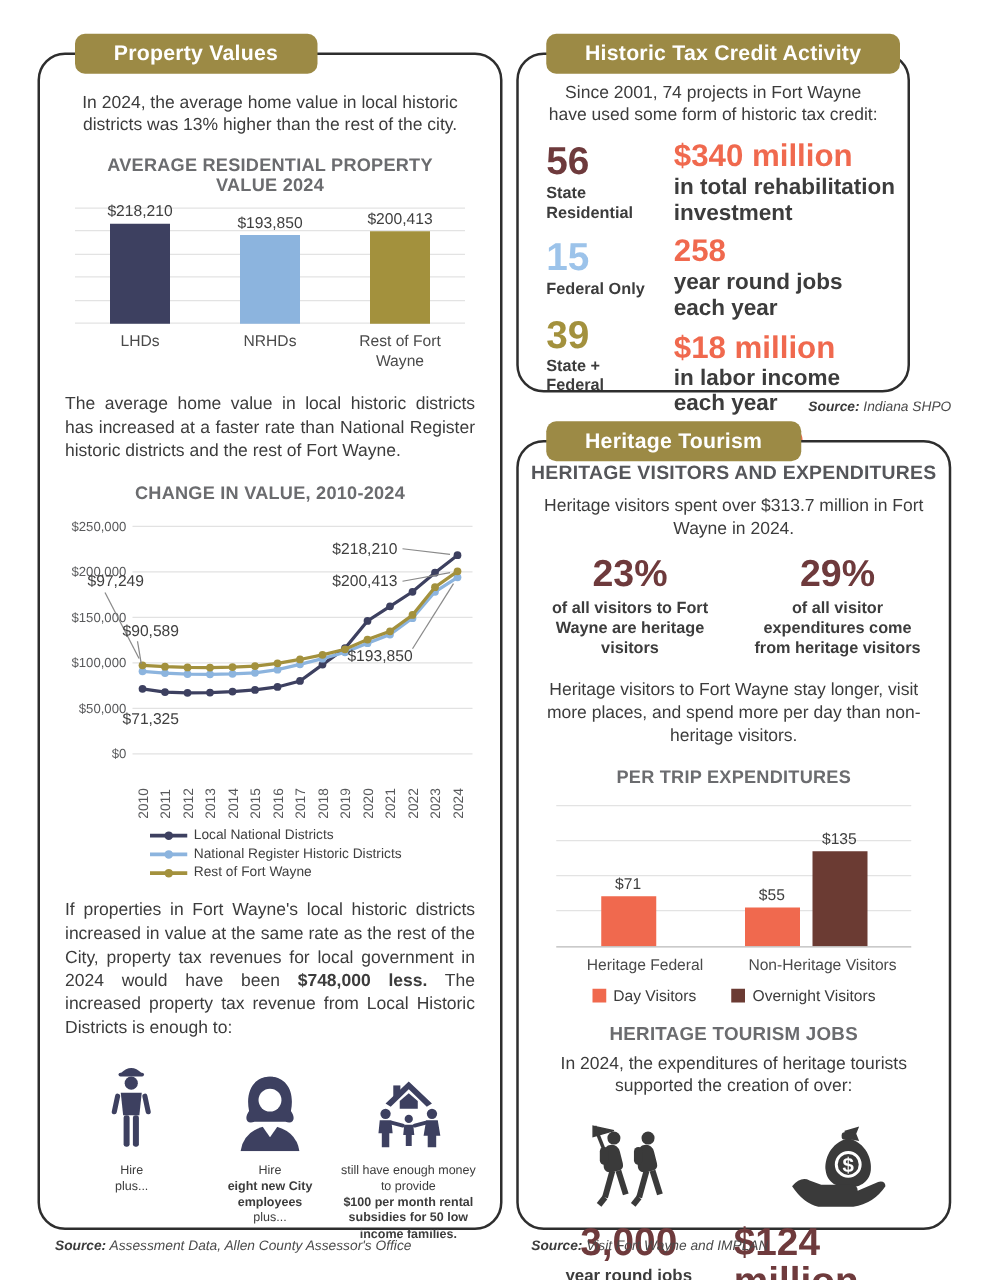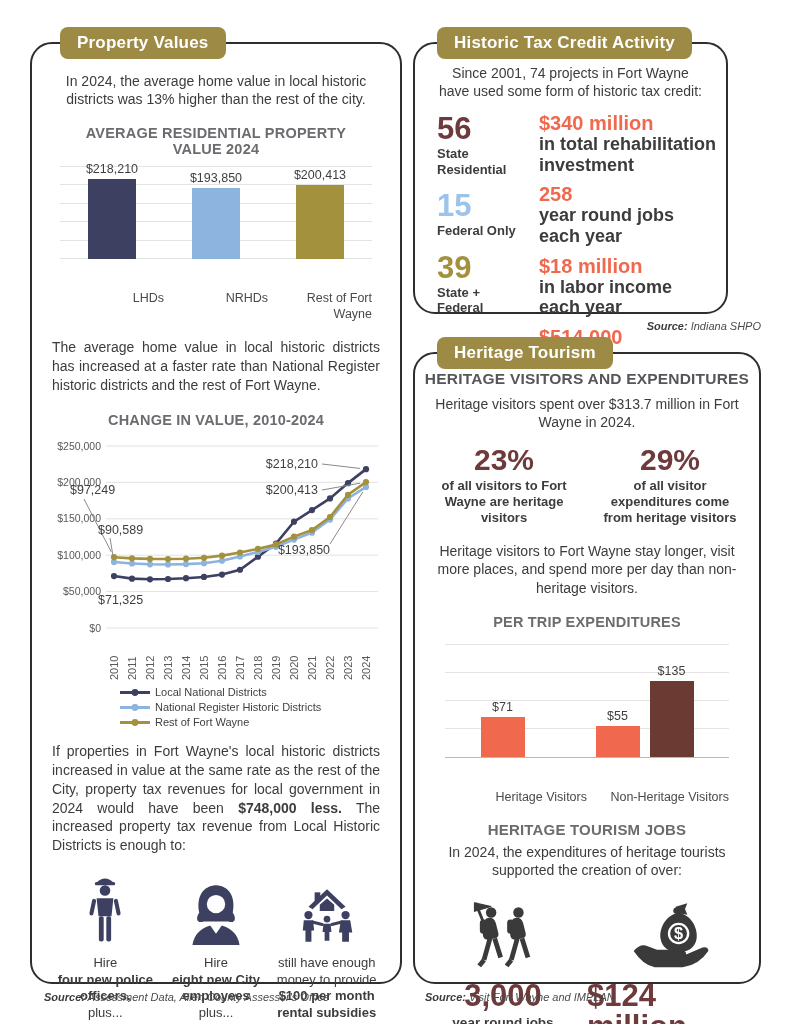--- a/index.html
+++ b/index.html
@@ -2,21 +2,21 @@
 <html><head>
 <meta charset="utf-8">
 <style>
   * { margin:0; padding:0; box-sizing:border-box; }
   html,body { width:791px; height:1024px; background:#ffffff;
     font-family:"Liberation Sans", sans-serif; color:#3c3c3c; }
   body { position:relative; overflow:hidden; }
 
   .panel { position:absolute; background:#fff; border:2px solid #2e2e2e; border-radius:22px; }
   .pill { position:absolute; z-index:3; background:#9c8a45; color:#fff; font-weight:bold;
-    font-size:17px; padding:6px 17px; border-radius:8px; letter-spacing:.2px; }
+    font-size:17px; padding:6px 31px; border-radius:8px; letter-spacing:.2px; }
 
   #left-panel  { left:30px;  top:42px;  width:372px; height:942px; }
   #tax-panel   { left:413px; top:42px;  width:315px; height:272px; }
   #her-panel   { left:413px; top:352px; width:348px; height:632px; }
   #pill-left { left:60px;  top:27px; }
   #pill-tax  { left:437px; top:27px; }
   #pill-her  { left:437px; top:337px; }
 
   .intro { text-align:center; font-size:14px; line-height:1.32; color:#3c3c3c; }
   .chart-title { text-align:center; font-weight:bold; font-size:14.5px; color:#6b6c6f; letter-spacing:.2px; }
@@ -24,52 +24,52 @@
 
   
   #lp-body { padding:14px 18px 0 18px; }
   #lp-intro { margin:14px 10px 0; }
   #t1 { margin:16px 30px 10px; }
   .bchart { position:relative; margin:4px 10px 0; }
   .bplot { position:relative; display:flex; align-items:flex-end; }
   .gline { position:absolute; left:0; right:0; height:1px; background:#e3e3e3; }
   .bcol { flex:1; display:flex; flex-direction:column; justify-content:flex-end; align-items:center; position:relative; z-index:2; }
   .bval { font-size:12.5px; color:#3f3f3f; margin-bottom:3px; white-space:nowrap; }
-  .bcat { flex:1; text-align:right; font-size:12.5px; color:#4a4a4a; line-height:1.25; padding-top:17px;margin-top:15px; }
+  .bcat { flex:1; text-align:center; font-size:12.5px; color:#4a4a4a; line-height:1.25; padding-top:7px; }
   .bcats { display:flex; }
   #p-growth { margin:16px 2px 0; }
   #t2 { margin:18px 20px 0; }
   #line-wrap { margin:4px 0 0 2px; }
   #line-legend { margin:0 0 0 70px; }
   .leg-row { display:flex; align-items:center; gap:5px; margin-bottom:3px; }
   .leg-label { font-size:11px; color:#3f3f3f; }
   #p-tax { margin:14px 2px 0; }
   #benefits { display:flex; margin:18px 0 0; }
   .benefit { flex:1; display:flex; flex-direction:column; align-items:center; }
   .b-icon { height:72px; display:flex; align-items:flex-end; justify-content:center; margin-bottom:10px; }
-  .b-cap { text-align:center; font-size:13px; line-height:1.28; color:#3c3c3c; }
+  .b-cap { text-align:center; font-size:10px; line-height:1.28; color:#3c3c3c; }
   .b-cap .bold { font-weight:bold; }
 
   .source { position:absolute; font-size:11px; color:#3c3c3c; }
   .source b { font-style:italic; }
   .source i { font-style:italic; color:#4a4a4a; }
   #src-left { left:44px; top:991px; }
   #src-tax  { left:413px; top:320px; width:348px; text-align:right; }
   #src-her  { left:425px; top:991px; }
 
   
   #tax-intro { margin:20px 24px 0; }
   #tax-stats { display:flex; margin:12px 10px 0 22px; }
   #tax-left { width:102px; }
   .pstat { margin-bottom:13px; }
   .pstat-val { font-size:31px; font-weight:bold; line-height:1; }
   .pstat-label { font-size:13px; font-weight:bold; color:#3c3c3c; line-height:1.2; margin-top:2px; width:86px; }
   #tax-right { flex:1; }
   .istat { margin-bottom:9px; }
-  .istat-val { font-size:20px; font-weight:bold; color:#f0694e; line-height:1; }
+  .istat-val { font-size:25px; font-weight:bold; color:#f0694e; line-height:1; }
   .istat-label { font-size:18px; font-weight:bold; color:#3c3c3c; line-height:1.15; margin-top:1px; }
 
   
   #her-title { margin:16px 6px 0; font-size:15.5px; color:#55565a; }
   #her-intro { margin:7px 20px 0; }
   #vstats { display:flex; margin:13px 6px 0; }
   .vstat { flex:1; text-align:center; }
   .vstat-val { font-size:30px; font-weight:bold; color:#6e3a3c; line-height:1; }
   .vstat-label { font-size:13px; font-weight:bold; color:#3c3c3c; line-height:1.25; margin:3px 14px 0; }
   #p-stay { margin:15px 14px 0; text-align:center; }
@@ -249,21 +249,20 @@
           <path d="M13 21 h14 l-1.6 15 h-10.8 Z"></path>
           <rect x="8.2" y="21.5" width="3.4" height="14" rx="1.7" transform="rotate(12 10 28)"></rect>
           <rect x="28.4" y="21.5" width="3.4" height="14" rx="1.7" transform="rotate(-12 30 28)"></rect>
           <rect x="14.9" y="36" width="4" height="21" rx="1.6"></rect>
           <rect x="21.1" y="36" width="4" height="21" rx="1.6"></rect>
         </g>
             </svg>
           </div>
           <div class="b-cap">
             <div>Hire</div>
-            <div class="bold">four new police officers,</div>
             <div>plus...</div>
           </div>
         </div>
         <div class="benefit">
           <div class="b-icon">
             <svg width="60" height="62" viewBox="0 0 48 50">
         <g fill="#3d4060">
           <path d="M24 2 C13 2 8 12 10.5 24 C7 29 9 33 14 31 L34 31 C39 33 41 29 37.5 24 C40 12 35 2 24 2 Z"></path>
           <path d="M5 50 Q7 36 24 33 Q41 36 43 50 Z"></path>
         </g>
@@ -380,22 +379,32 @@
             <div style="width: 44px; height: 30.8px; background: rgb(240, 105, 78);"></div>
           </div>
           <div class="bcol">
             <div class="bval">$135</div>
             <div style="width: 44px; height: 75.6px; background: rgb(107, 59, 51);"></div>
           </div>
         </div>
       </div>
       <div class="trip-base"></div>
       <div class="bcats">
-        <div class="bcat">Heritage Visitors</div>
+        <div class="bcat">Heritage Federal</div>
         <div class="bcat">Non-Heritage Visitors</div>
+      </div>
+    </div>
+  <div id="trip-legend">
+      <div class="tleg">
+        <span class="sq" style="background: rgb(240, 105, 78);"></span>
+        <span>Day Visitors</span>
+      </div>
+      <div class="tleg">
+        <span class="sq" style="background: rgb(107, 59, 51);"></span>
+        <span>Overnight Visitors</span>
       </div>
     </div>
   <div class="chart-title" id="t4">HERITAGE TOURISM JOBS</div>
   <div class="intro" id="jobs-intro">In 2024, the expenditures of heritage tourists supported the creation of over:</div>
   <div id="jobs">
       <div class="jstat">
         <div class="j-icon">
           <svg width="76" height="74" viewBox="0 0 64 62">
         <g fill="#3a3a3a" stroke="#3a3a3a">
           <path d="M8 4 L22 7 L8 11 Z" stroke-width="1"></path>

